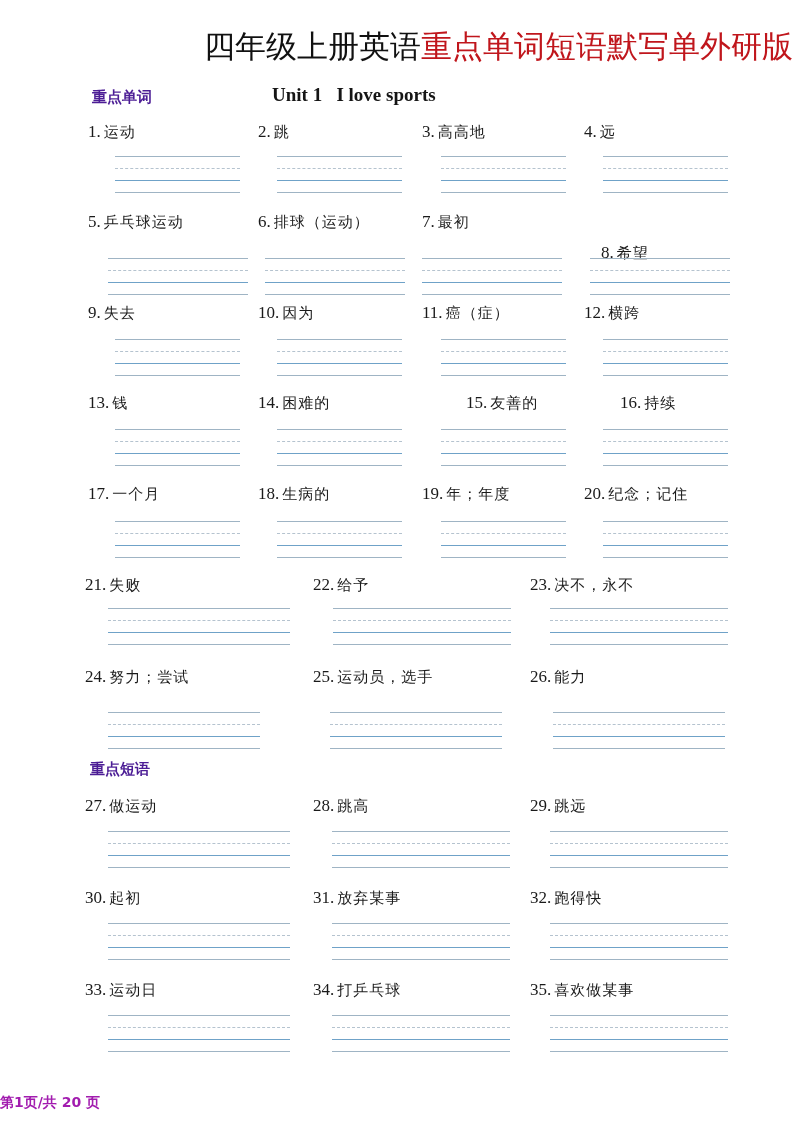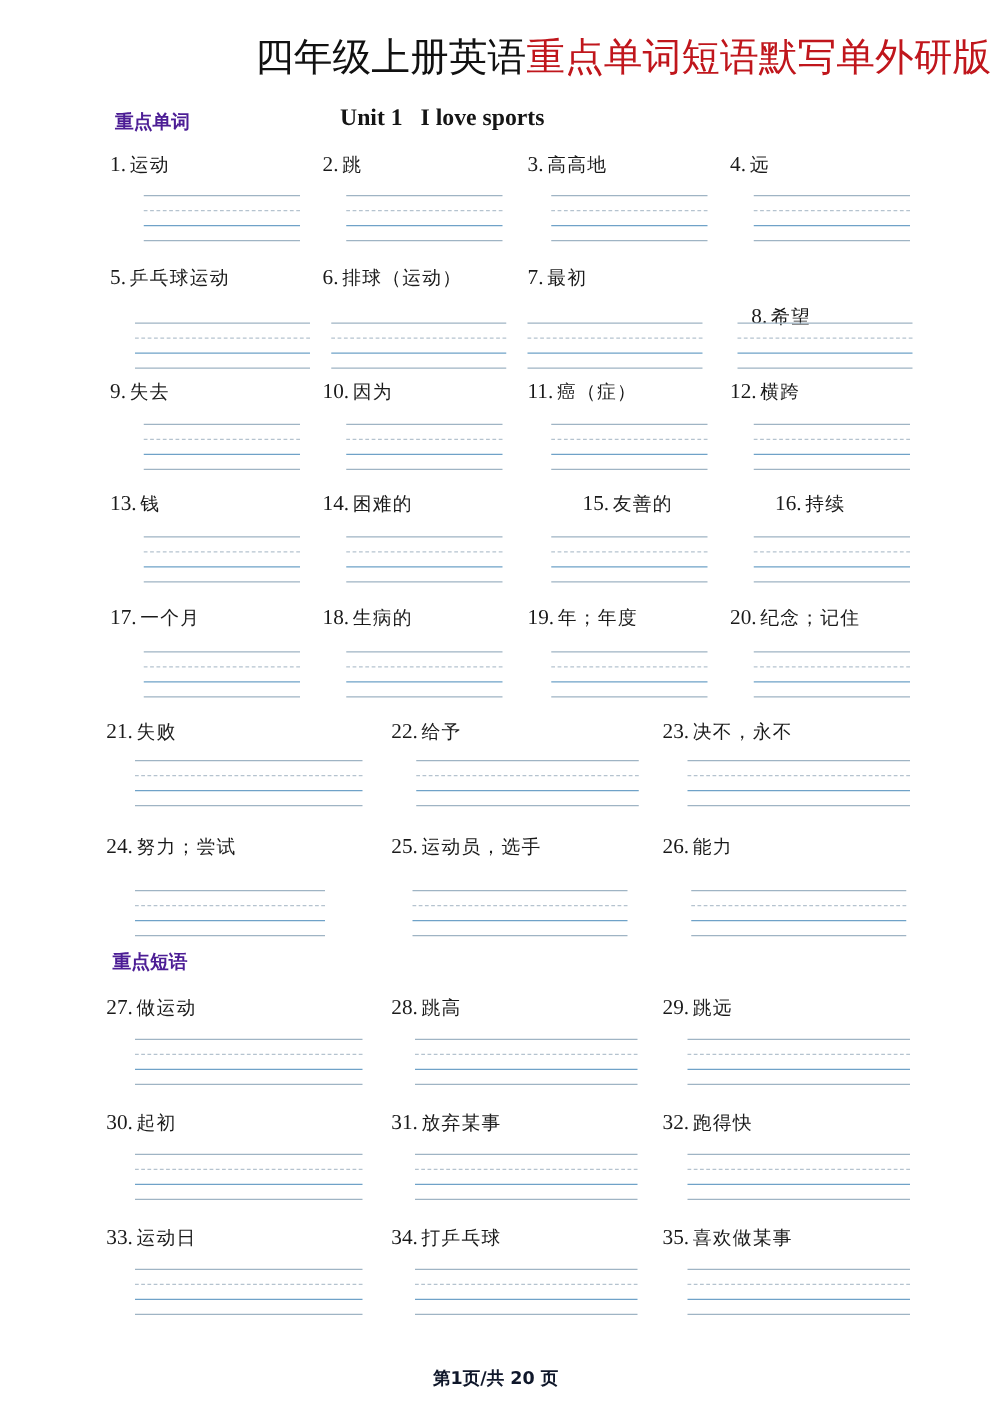--- a/index.html
+++ b/index.html
@@ -12,21 +12,21 @@
   .item { position: absolute; }
   .item .label { font-family: "Liberation Serif", serif; font-size: 17px; color: #1a1a1a; white-space: nowrap; line-height: 20px; }
   .item .label .num { font-family: "Liberation Serif", serif; }
   .item .label .cn { font-family: Liberation Mono, monospace; font-size: 15px; margin-left: 3px; letter-spacing: 1px; }
   .lines { position: absolute; }
   .lines .ln { position: absolute; left: 0; right: 0; height: 0; }
   .ln.l1 { top: 0; border-top: 1px solid #9fb4c4; }
   .ln.l2 { top: 12px; border-top: 1px dashed #b5c3cf; }
   .ln.l3 { top: 24px; border-top: 1.5px solid #6fa2c8; }
   .ln.l4 { top: 36px; border-top: 1px solid #9fb4c4; }
-  .footer { position: absolute; top: 1094px; left: 0; width: 793px; text-align: center; font-family: "DejaVu Sans", sans-serif; font-size: 14px; font-weight: bold; color: #0f172a; }
+  .footer { position: absolute; top: 1094px; left: 0; width: 793px; font-family: "DejaVu Sans", sans-serif; font-size: 14px; font-weight: bold; color: #a21caf; }
 </style>
 </head>
 <body>
 
 <div class="title">
   <span class="black">四年级上册英语</span><span class="red">重点单词短语默写单外研版</span>
 </div>
 
 <div class="section-label" style="top:88px; left:92px;">重点单词</div>
 <div class="unit-title">Unit 1   I love sports</div>

